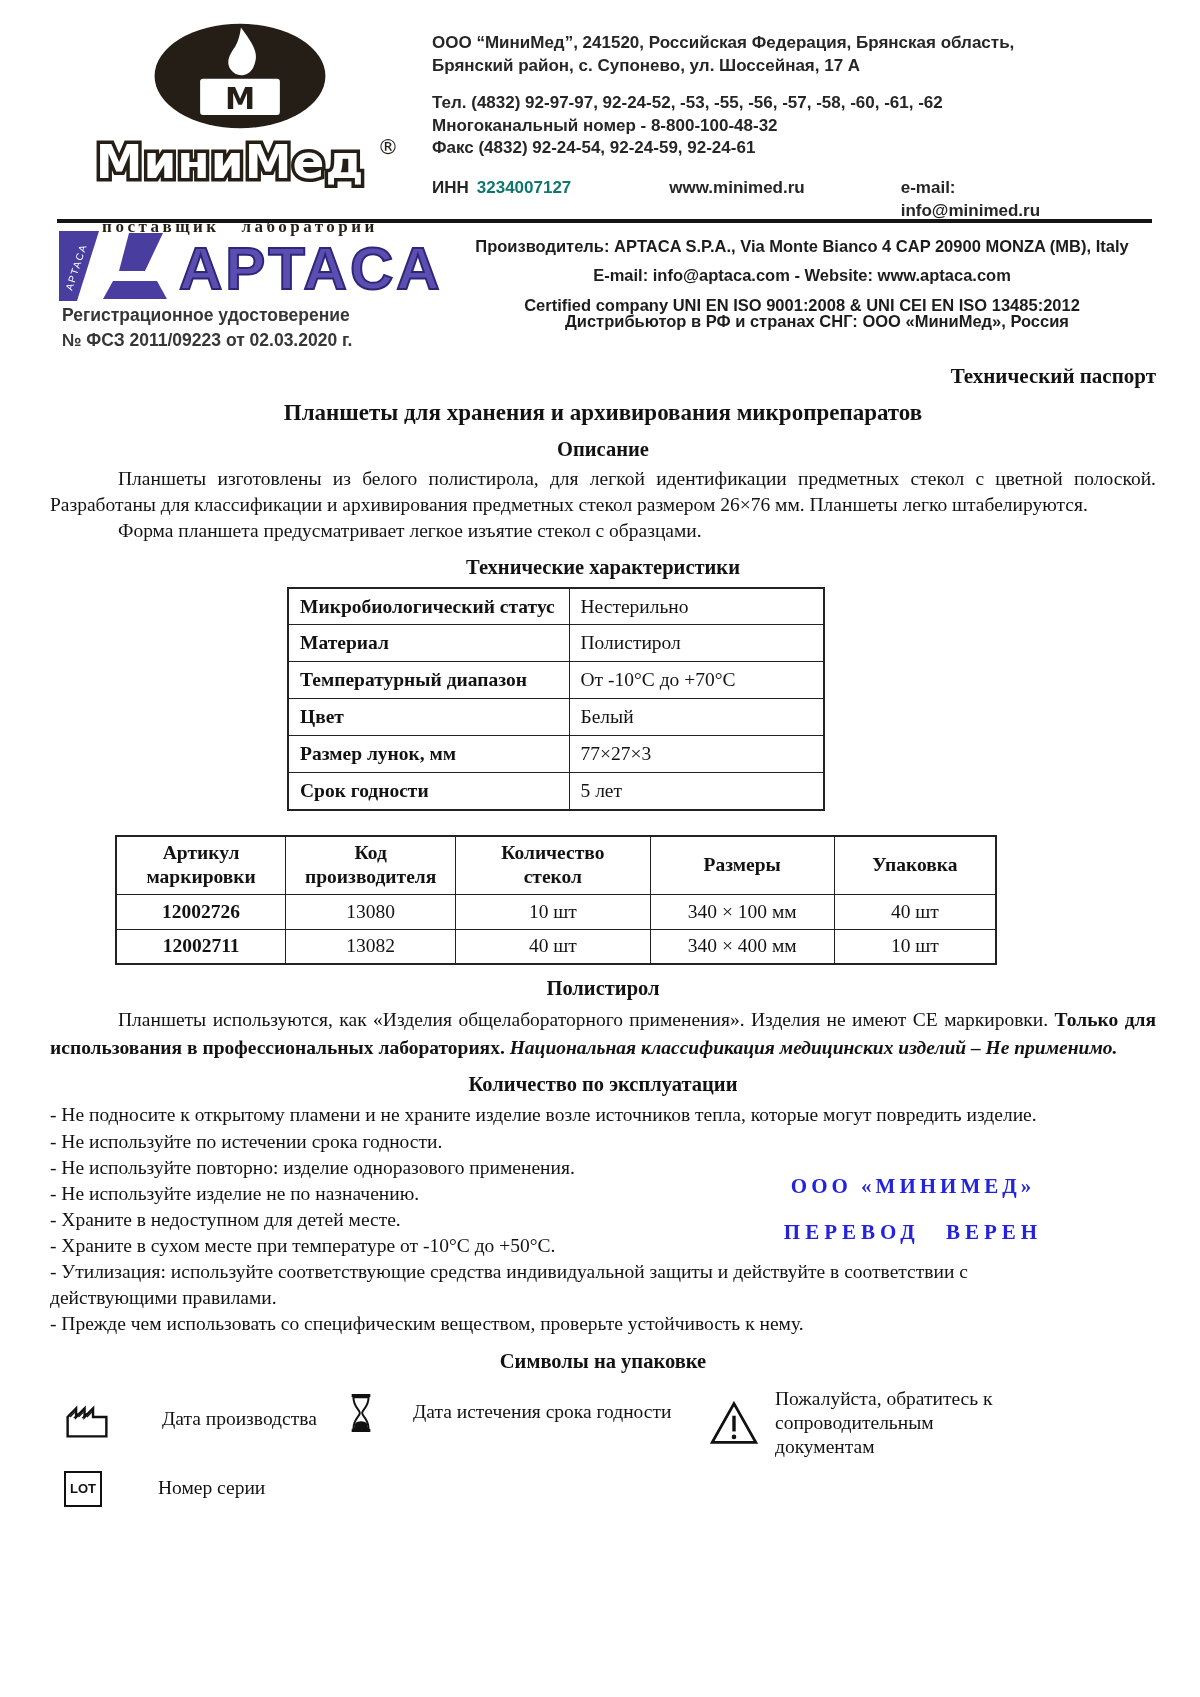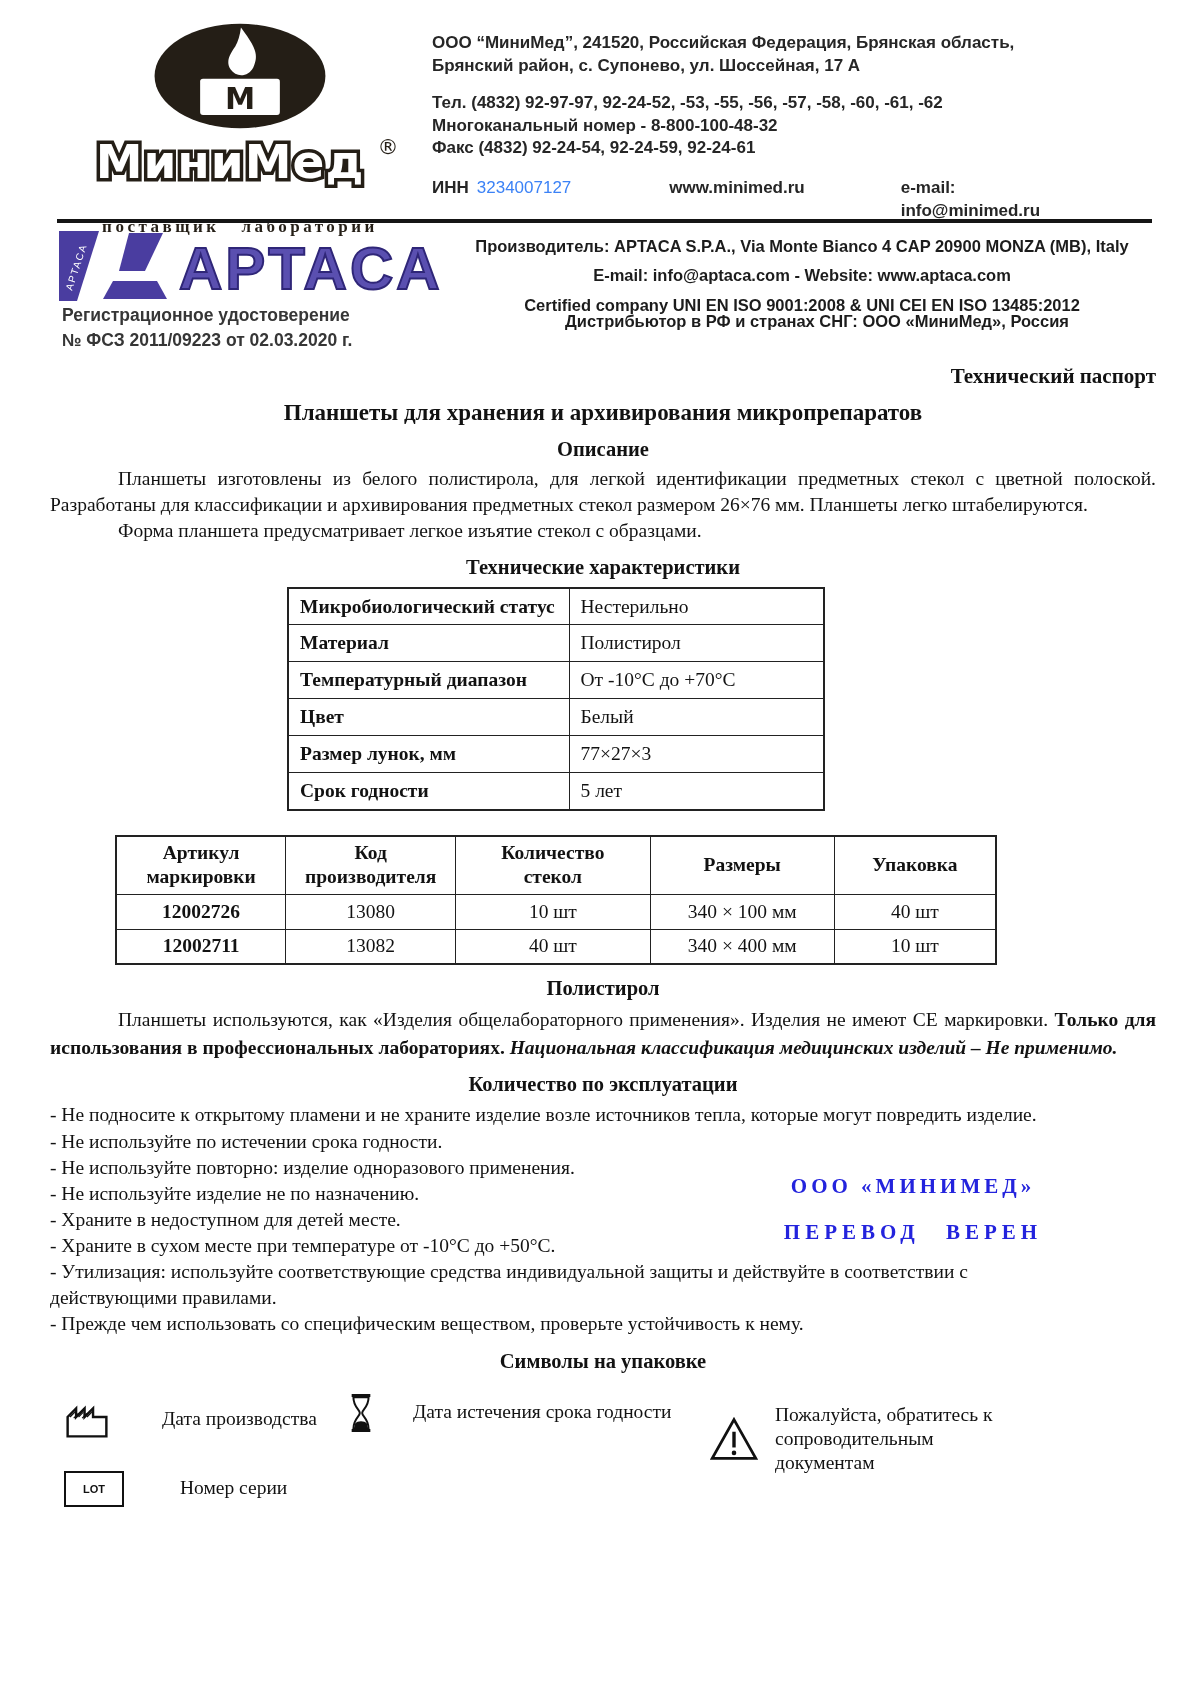--- a/index.html
+++ b/index.html
@@ -15,21 +15,21 @@
   .logo-mark { display:block; margin:0 auto; }
   .tagline { margin-top:19px; font-family:Liberation Serif, serif; font-weight:bold;
              font-size:17px; letter-spacing:3.5px; word-spacing:14px; color:#241e16; white-space:nowrap; }
 
   .contact-block { position:absolute; left:432px; top:32px; width:648px;
                    font-family:"Liberation Sans", sans-serif; font-weight:bold;
                    font-size:17px; line-height:1.33; color:#262626; }
   .contact-block .gap { height:15px; }
   .inn-row { margin-top:17px; display:flex; align-items:baseline; }
   .inn-label { font-weight:bold; }
-  .inn-value { font-weight:normal; color:#3b82f6; margin-left:8px; }
+  .inn-value { font-weight:bold; color:#0f766e; margin-left:8px; }
   .site { margin-left:98px; }
   .mail { margin-left:96px; }
 
   .separator { position:absolute; left:57px; right:48px; top:219px; height:4px; background:#151515; }
 
   
   .aptaca-row { position:absolute; left:57px; right:48px; top:227px; display:flex; }
   .aptaca-logo { width:395px; flex:none; }
   .aptaca-info { flex:1; text-align:center; padding-top:5px;
                  font-family:"Liberation Sans", sans-serif; font-weight:bold;
@@ -70,22 +70,22 @@
   .instructions { position:relative; margin-top:6px; }
   .instr-item { line-height:1.34; margin-top:0; }
   .stamp { position:absolute; top:72px; right:78px; width:330px; text-align:center;
            color:#2323dd; font-weight:bold; font-size:21px; letter-spacing:4px; }
   .stamp-line2 { margin-top:21px; word-spacing:16px; letter-spacing:5px; }
 
   .symbols { position:relative; height:170px; margin-top:10px; }
   .sym-item { position:absolute; display:flex; align-items:center; }
   .sym-label { font-size:19.5px; line-height:1.25; }
   .lot-box { display:inline-flex; align-items:center; justify-content:center;
-             width:60px; height:36px; border:2px solid #111;
-             font-family:"Liberation Sans", sans-serif; font-weight:bold; font-size:11px; color:#111; }
+             width:38px; height:36px; border:2px solid #111;
+             font-family:"Liberation Sans", sans-serif; font-weight:bold; font-size:13px; color:#111; }
 </style>
 </head>
 <body>
 
 <div class="page">
 
   <div class="logo-block">
     <svg class="logo-mark" width="190" height="112" viewBox="0 0 200 118">
       <ellipse cx="100" cy="59" rx="90" ry="55" fill="#241e16"></ellipse>
       <path d="M101 8 C114 26 121 35 114 50 C109 60 96 61 90 52 C84 43 91 34 95 28 C98 23 100 16 101 8 Z" fill="#ffffff"></path>
@@ -239,21 +239,21 @@
 
       <div class="sym-item" style="left:297px; top:10px;">
         <svg width="28" height="40" viewBox="0 0 24 34">
           <path d="M4 2 H20 M4 32 H20" stroke="#111" stroke-width="2.6"></path>
           <path d="M5.5 3.5 C5.5 12 11 14 11 17 C11 20 5.5 22 5.5 30.5 H18.5 C18.5 22 13 20 13 17 C13 14 18.5 12 18.5 3.5 Z" fill="none" stroke="#111" stroke-width="1.7"></path>
           <path d="M7 26 C9 23.5 15 23.5 17 26 L18 30 H6 Z" fill="#111"></path>
         </svg>
         <span class="sym-label" style="margin-left:38px;">Дата истечения срока годности</span>
       </div>
 
-      <div class="sym-item" style="left:658px; top:20px;">
+      <div class="sym-item" style="left:658px; top:4px;">
         <svg width="52" height="46" viewBox="0 0 42 38">
           <path d="M21 3 L39 35 H3 Z" fill="none" stroke="#111" stroke-width="2.3"></path>
           <line x1="21" y1="13" x2="21" y2="26" stroke="#111" stroke-width="2.8"></line>
           <circle cx="21" cy="30.5" r="1.9" fill="#111"></circle>
         </svg>
         <span class="sym-label" style="margin-left:15px; width:262px;">Пожалуйста, обратитесь к сопроводительным документам</span>
       </div>
 
       <div class="sym-item" style="left:14px; top:88px;">
         <span class="lot-box">LOT</span>

